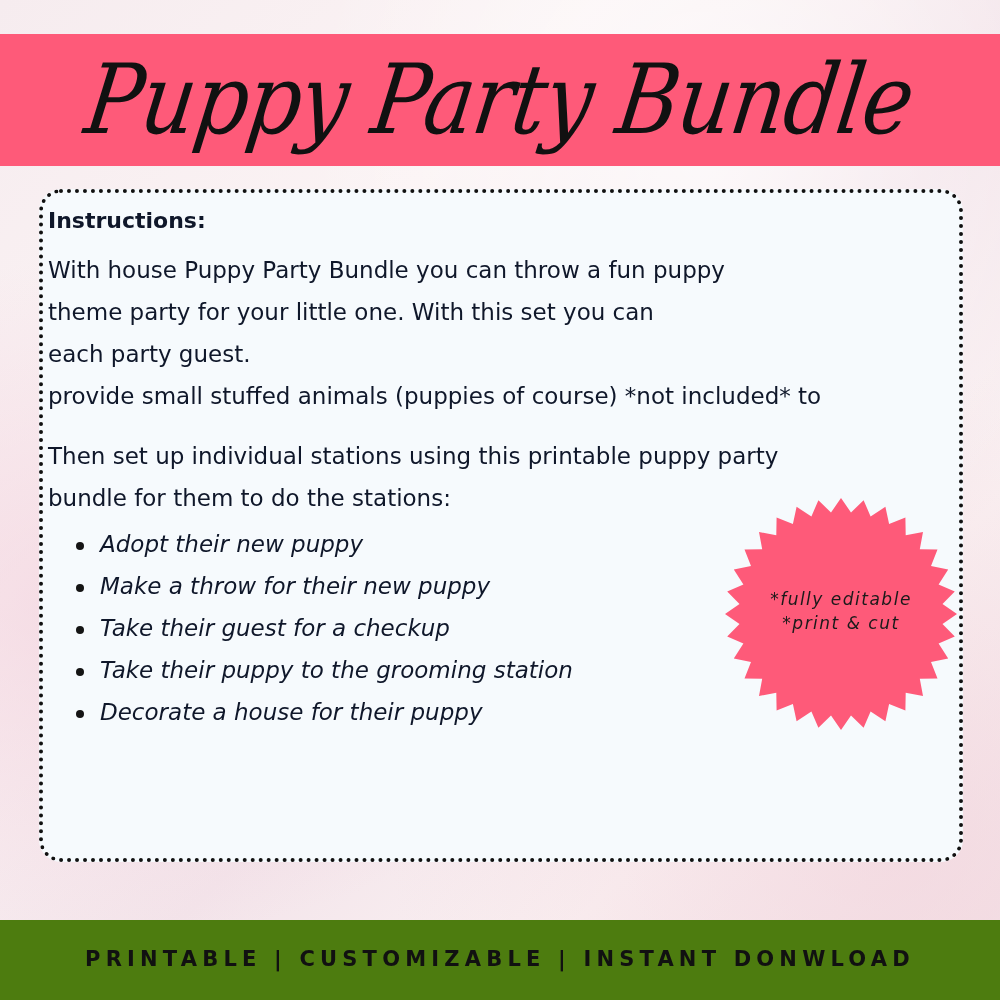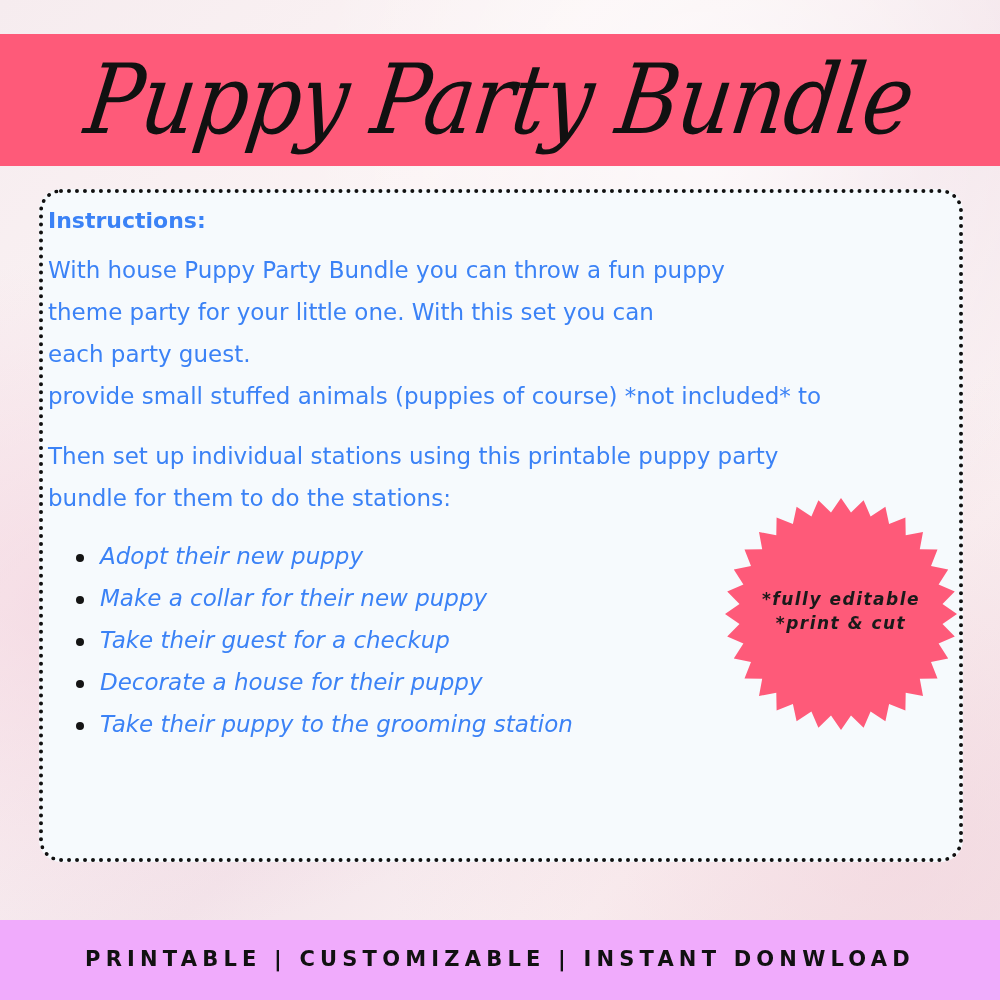--- a/index.html
+++ b/index.html
@@ -31,21 +31,21 @@
       font-weight: normal;
     }
     .card {
       position: absolute; left: 39px; top: 189px; width: 924px; height: 673px;
       background: #f6fafd;
       border: 4px dotted #111;
       border-radius: 22px;
     }
     .card-content {
       position: absolute; left: 5px; top: 10px; right: 8px;
-      color: #3b82f6;
+      color: #0f172a;
       font-family: "DejaVu Sans", sans-serif;
       font-size: 23px;
       line-height: 42px;
     }
     .heading { font-weight: bold; font-size: 22px; line-height: 36px; margin-bottom: 10px; }
     .para { margin-bottom: 18px; }
     .para p { white-space: nowrap; }
     ul.stations { list-style: none; margin: 0 0 18px 22px; }
     ul.stations li { position: relative; padding-left: 30px; font-style: italic; }
     ul.stations li::before {
@@ -53,28 +53,28 @@
       width: 8px; height: 8px; border-radius: 50%; background: #141414;
     }
     .badge {
       position: absolute; left: 718px; top: 496px; width: 246px; height: 236px;
       display: flex; align-items: center; justify-content: center;
     }
     .badge svg { position: absolute; inset: 0; }
     .badge-text {
       position: relative; text-align: center;
       font-family: "DejaVu Sans", sans-serif;
-      font-weight: bold; font-style: italic;
+      font-weight: normal; font-style: italic;
       font-size: 17px; line-height: 24px; letter-spacing: 1.5px;
       color: #1a1a1a;
       margin-top: -6px;
     }
     .footer-band {
       position: absolute; left: 0; top: 920px; width: 1000px; height: 80px;
-      background: #f0abfc;
+      background: #4d7c0f;
       display: flex; align-items: center; justify-content: center;
     }
     .footer-text {
       font-family: "DejaVu Sans", sans-serif;
       font-weight: bold; font-size: 21px; letter-spacing: 5.2px;
       color: #111; padding-bottom: 2px;
     }
   </style>
 </head>
 <body>
@@ -89,31 +89,31 @@
   <div class="card-content">
     <div class="heading">Instructions:</div>
 
     <div class="para">
       <p>With house Puppy Party Bundle you can throw a fun puppy</p>
       <p>theme party for your little one. With this set you can</p>
       <p>each party guest.</p>
       <p>provide small stuffed animals (puppies of course) *not included* to</p>
     </div>
 
-    <div class="para" style="margin-bottom:16px">
+    <div class="para" style="margin-bottom:4px">
       <p>Then set up individual stations using this printable puppy party</p>
       <p>bundle for them to do the stations:</p>
     </div>
 
     <ul class="stations">
       <li>Adopt their new puppy</li>
-      <li>Make a collar for their new puppy</li>
+      <li>Make a throw for their new puppy</li>
       <li>Take their guest for a checkup</li>
+      <li>Take their puppy to the grooming station</li>
       <li>Decorate a house for their puppy</li>
-      <li>Take their puppy to the grooming station</li>
     </ul>
 
   </div>
 </div>
 
 <div class="badge">
   <svg width="246" height="236" viewBox="0 0 246 236">
     <polygon id="burst" fill="#fe5a79" points="123.0,2.0 133.0,16.5 145.6,4.2 152.6,20.4 167.4,10.8 171.1,28.0 187.4,21.5 187.7,39.2 205.0,36.0 201.8,53.3 219.5,53.6 213.0,69.9 230.2,73.6 220.6,88.4 236.8,95.4 224.5,108.0 239.0,118.0 224.5,128.0 236.8,140.6 220.6,147.6 230.2,162.4 213.0,166.1 219.5,182.4 201.8,182.7 205.0,200.0 187.7,196.8 187.4,214.5 171.1,208.0 167.4,225.2 152.6,215.6 145.6,231.8 133.0,219.5 123.0,234.0 113.0,219.5 100.4,231.8 93.4,215.6 78.6,225.2 74.9,208.0 58.6,214.5 58.3,196.8 41.0,200.0 44.2,182.7 26.5,182.4 33.0,166.1 15.8,162.4 25.4,147.6 9.2,140.6 21.5,128.0 7.0,118.0 21.5,108.0 9.2,95.4 25.4,88.4 15.8,73.6 33.0,69.9 26.5,53.6 44.2,53.3 41.0,36.0 58.3,39.2 58.6,21.5 74.9,28.0 78.6,10.8 93.4,20.4 100.4,4.2 113.0,16.5"></polygon>
   </svg>
   <div class="badge-text">

